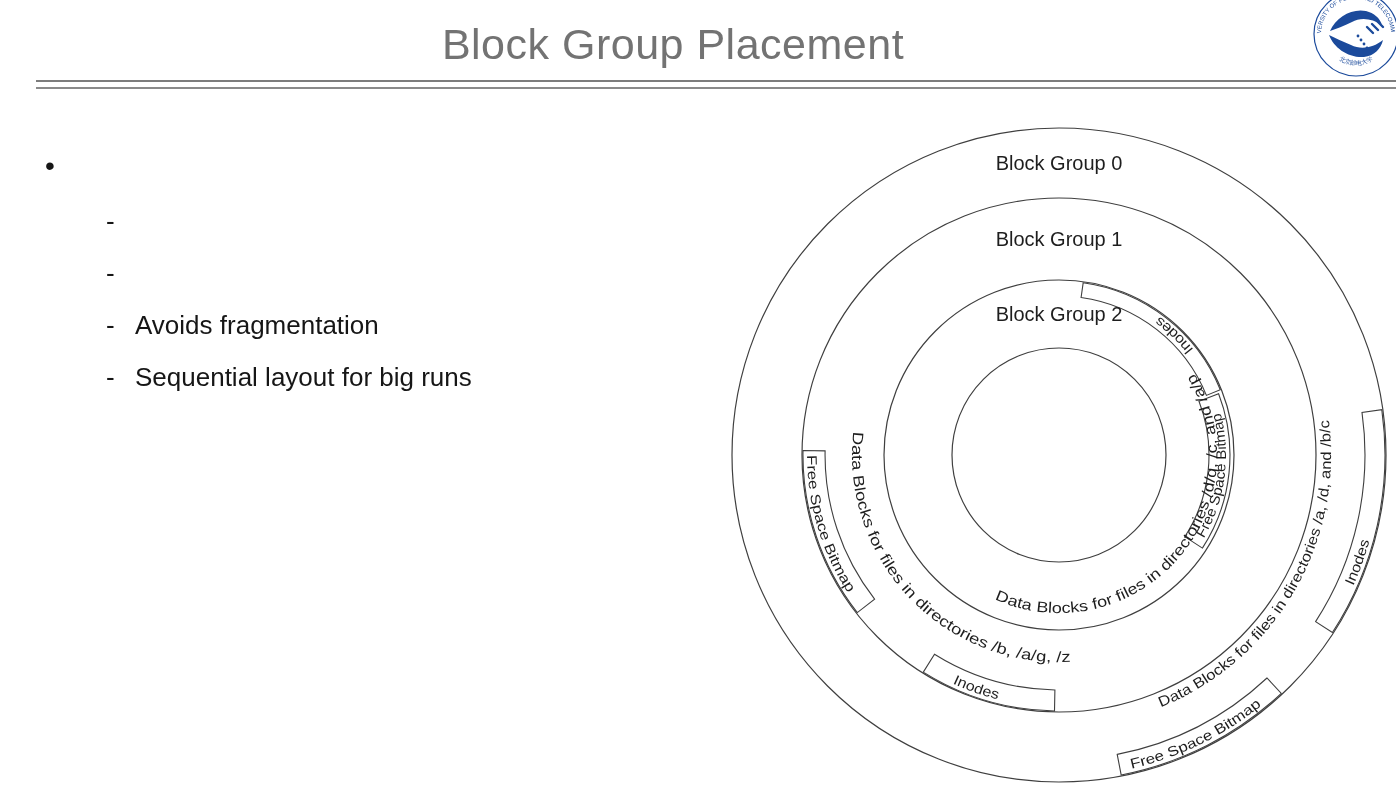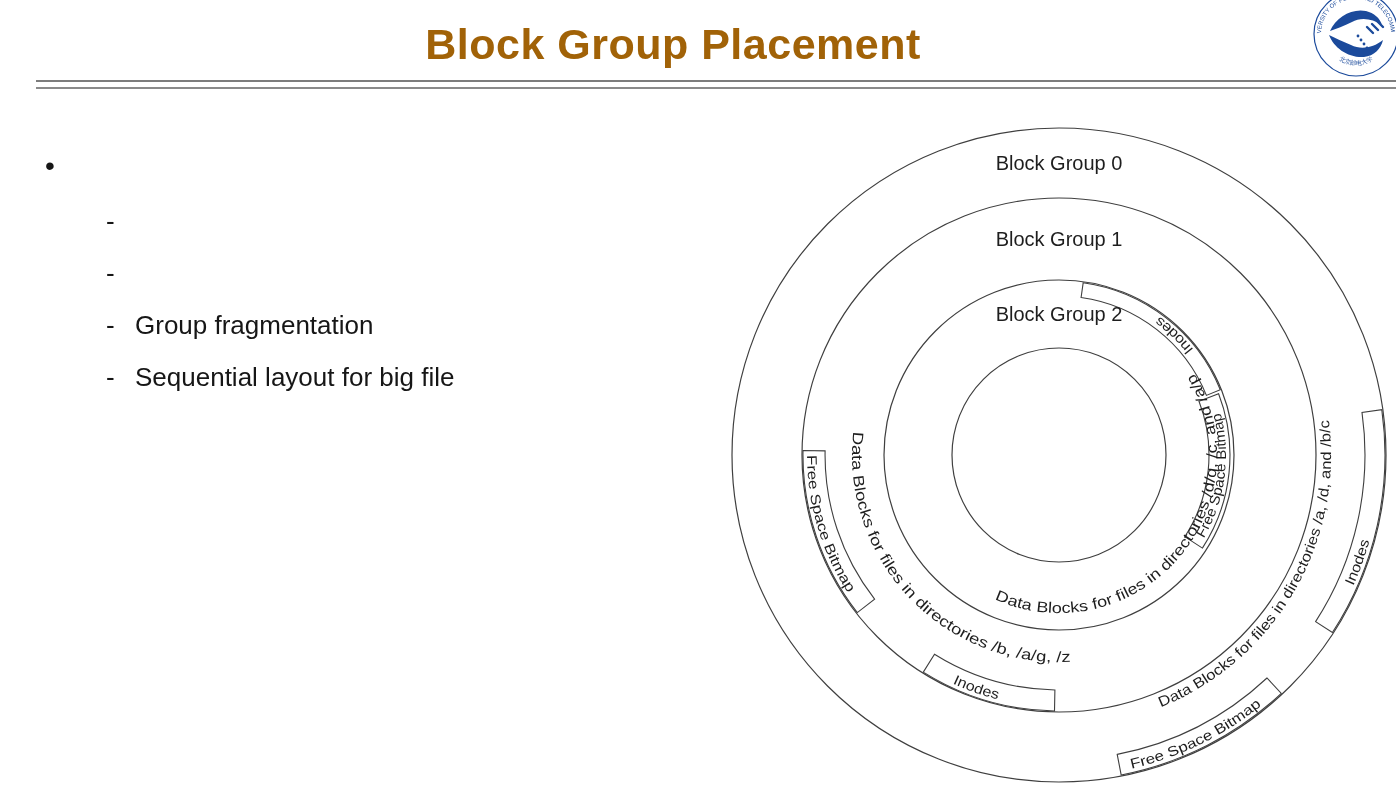--- a/index.html
+++ b/index.html
@@ -8,22 +8,22 @@
     width:1396px;height:794px;
     background:#ffffff;
     overflow:hidden;
     font-family:"Liberation Sans", sans-serif;
     color:#1a1a1a;
   }
   
   .title{
     position:absolute;top:20px;left:0;width:1346px;
     text-align:center;
-    font-size:43px;font-weight:bold;letter-spacing:0.5px;
-    color:#a16207;
+    font-size:43px;font-weight:normal;letter-spacing:0.5px;
+    color:#737373;
   }
   .rule{position:absolute;left:36px;right:0;background:#7d7d7d;}
   .rule.top{top:80px;height:2px;}
   .rule.bottom{top:87px;height:2px;background:#8a8a8a;}
   .logo{position:absolute;top:-10px;left:1312px;width:88px;height:88px;}
   
   .bullets{
     position:absolute;left:45px;top:140px;width:655px;
     font-weight:300;color:#161616;
   }
@@ -89,25 +89,25 @@
       </div>
       <div class="sub-gap"></div>
       <div class="bullet level2">
         <span class="marker">-</span>
       </div>
       <div class="bullet level2">
         <span class="marker">-</span>
       </div>
       <div class="bullet level2">
         <span class="marker">-</span>
-        <div class="lines">Group fragmentation</div>
+        <div class="lines">Avoids fragmentation</div>
       </div>
       <div class="bullet level2">
         <span class="marker">-</span>
-        <div class="lines">Sequential layout for big file</div>
+        <div class="lines">Sequential layout for big runs</div>
       </div>
     </div>
 
   <svg class="diagram" width="696" height="694" viewBox="0 0 696 694">
     <defs>
 
       <path id="tp-bg0-inodes" d="M 653.2 486.0 A 322 322 0 0 0 679.8 383.1"></path>
       <path id="tp-bg0-fsb" d="M 431.4 668.7 A 322 322 0 0 0 570.3 598.0"></path>
       <path id="tp-bg0-data" d="M 460.9 607.2 A 272 272 0 0 0 627.7 312.5"></path>
       <path id="tp-bg1-fsb" d="M 107.0 355.0 A 252 252 0 0 0 157.7 506.7"></path>

